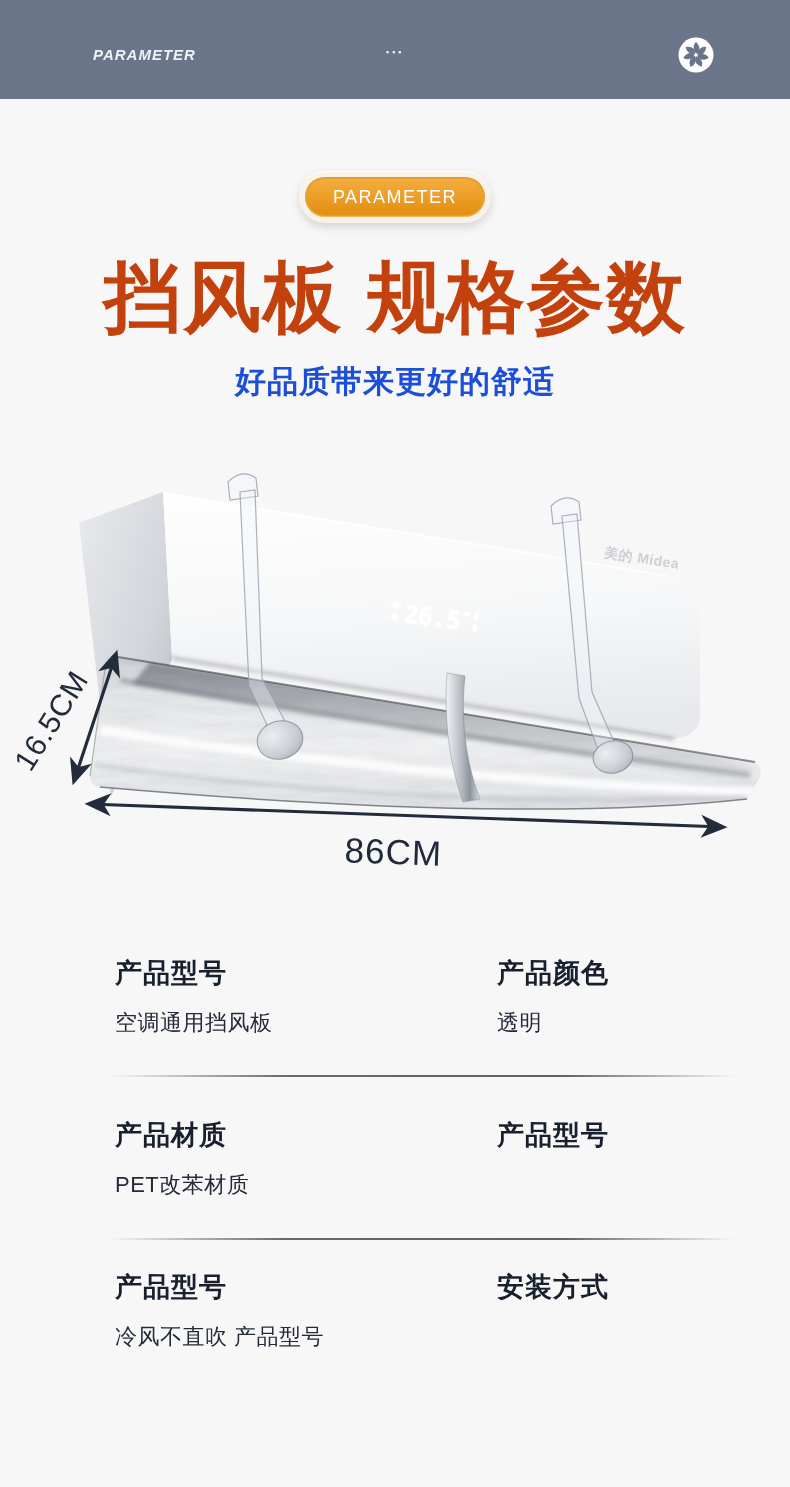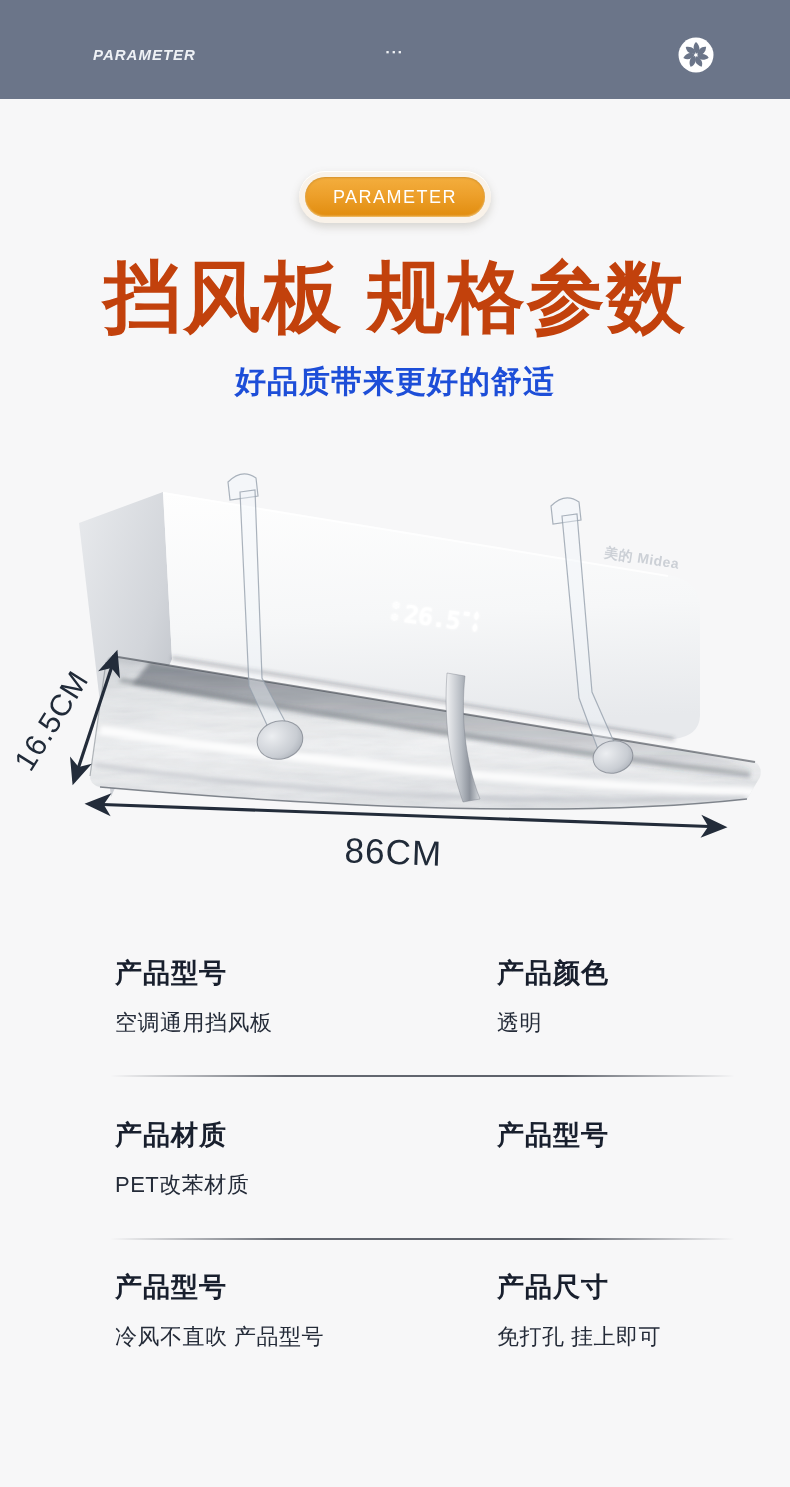--- a/index.html
+++ b/index.html
@@ -256,17 +256,16 @@
     </div>
   </div>
   <div class="divider"></div>
 
   <div class="spec-row r3">
     <div class="spec-cell">
       <h3>产品型号</h3>
       <p>冷风不直吹 产品型号</p>
     </div>
     <div class="spec-cell">
-      <h3>产品尺寸</h3>
-      <p>免打孔 挂上即可</p>
+      <h3>安装方式</h3>
     </div>
   </div>
 </section>
 
 </body></html>

